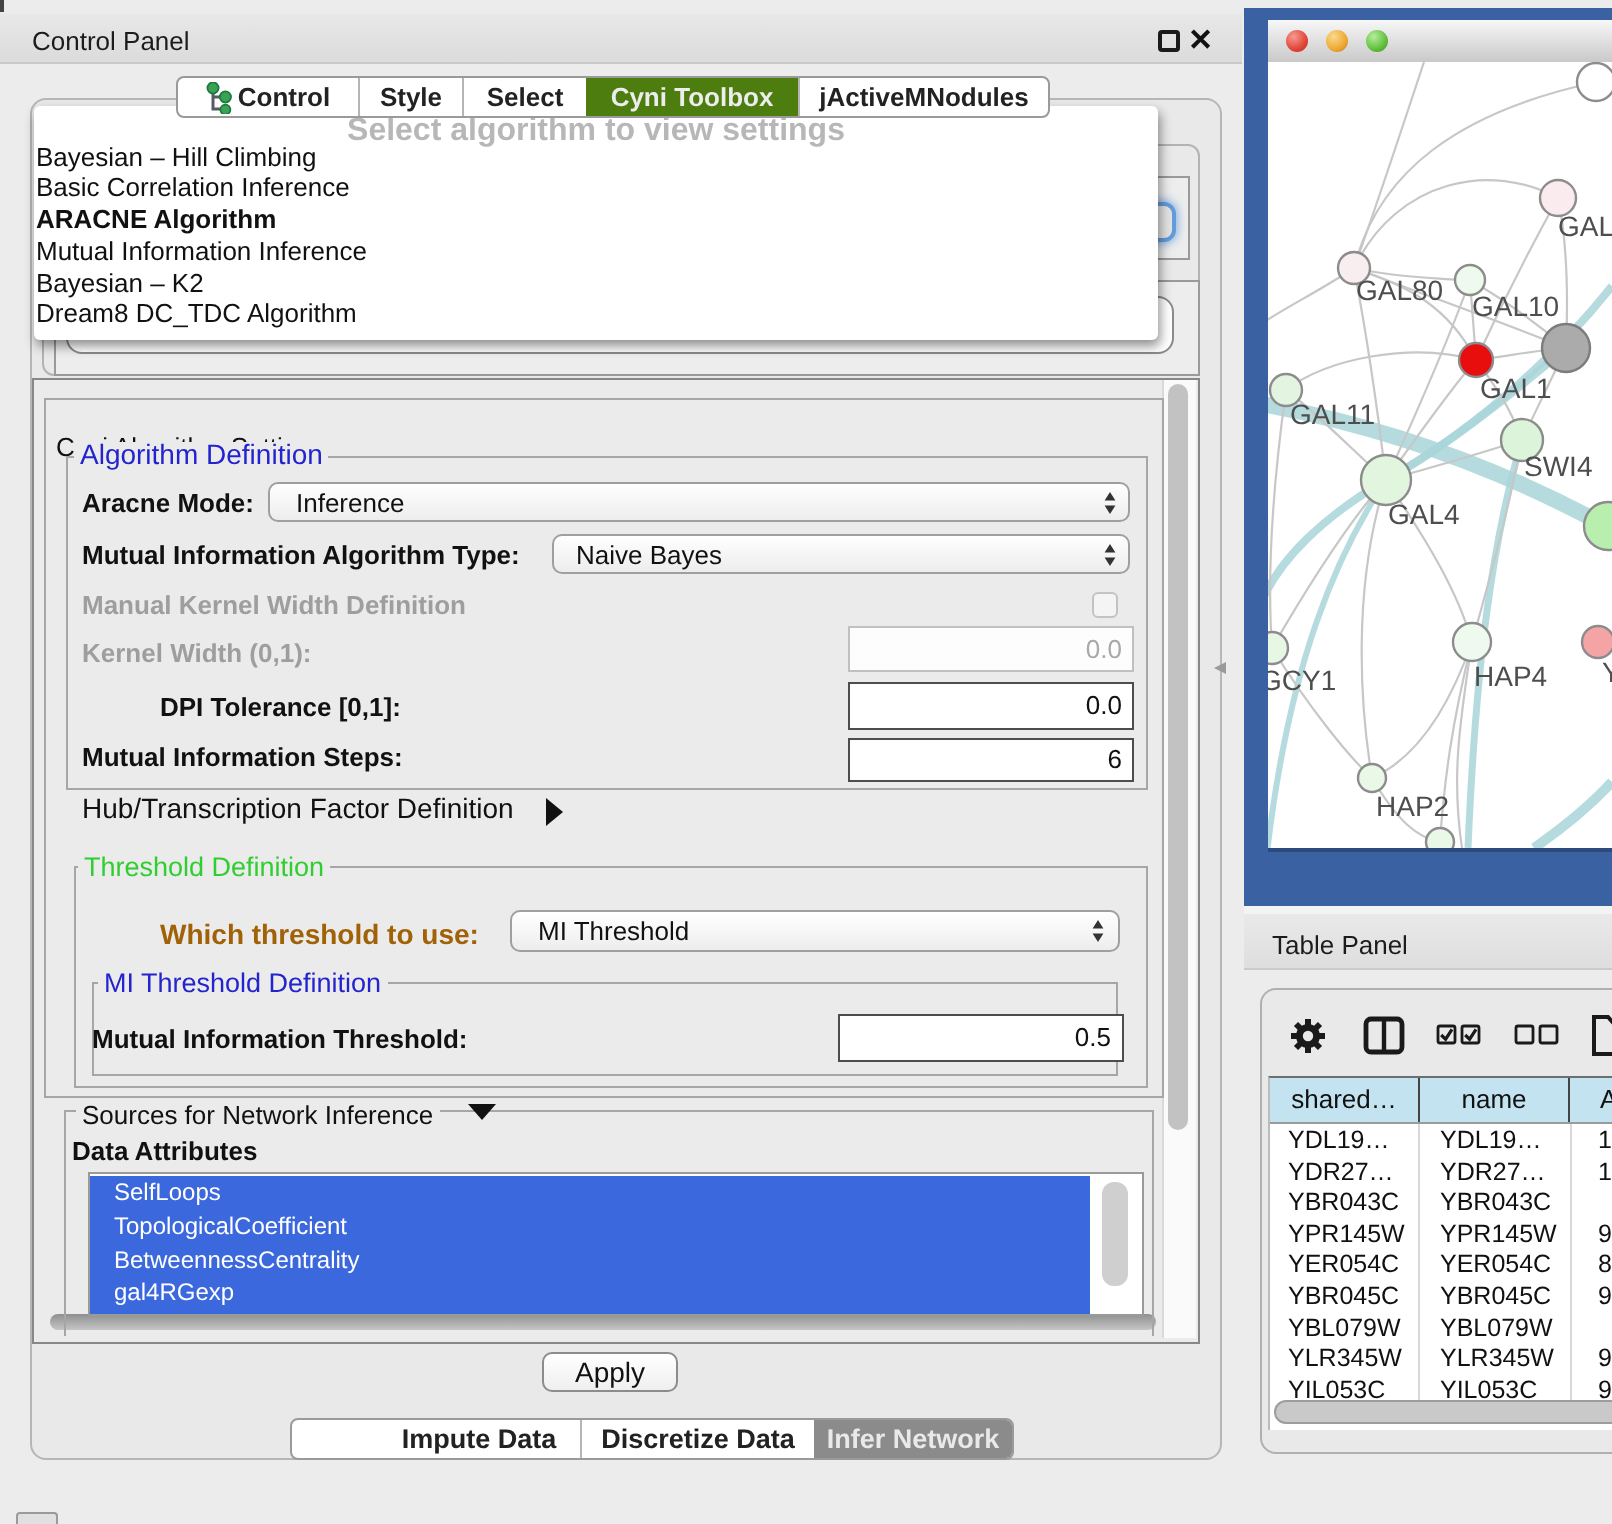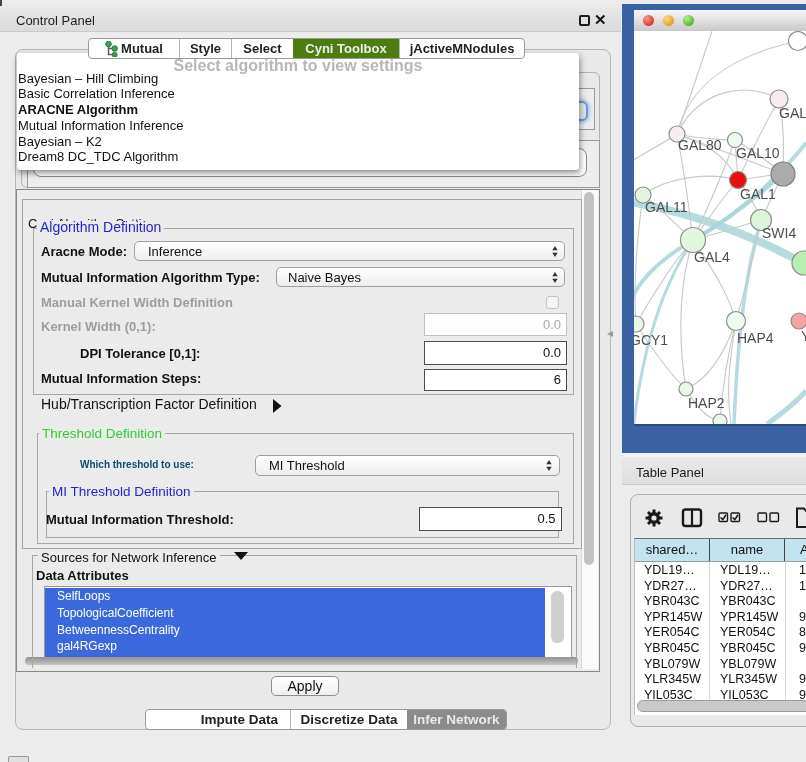--- a/index.html
+++ b/index.html
@@ -22,21 +22,21 @@
 <div class="abs" style="left:15px;top:49px;width:594px;height:679px;background:#e9e9e9;border:1px solid #b6b6b6;border-radius:8px;"></div>
 
 <div class="abs" style="left:88px;top:38px;height:21px;display:flex;border:1px solid #9a9a9a;border-radius:4px;overflow:hidden;background:#fff;font-size:13px;box-sizing:border-box;z-index:6;">
   <div style="width:90px;border-right:1px solid #b5b5b5;display:flex;align-items:center;justify-content:center;">
     <svg width="13" height="16" viewBox="0 0 13 16" style="margin-right:3px;">
       <path d="M 3.5 4 L 3.5 13.5 L 9 13.5 M 3.5 7.5 L 9 7.5" fill="none" stroke="#565b66" stroke-width="1.5"></path>
       <circle cx="3.5" cy="3" r="2.8" fill="#3aa257" stroke="#1e7a38" stroke-width="0.9"></circle>
       <circle cx="9.7" cy="7.5" r="2.8" fill="#3aa257" stroke="#1e7a38" stroke-width="0.9"></circle>
       <circle cx="9.7" cy="13.8" r="2.5" fill="#3aa257" stroke="#1e7a38" stroke-width="0.9"></circle>
     </svg>
-    <span class="b" style="color:#222;">Mutual</span>
+    <span class="b" style="color:#222;">Control</span>
     </div>
   <div class="b" style="width:51px;border-right:1px solid #b5b5b5;color:#222;display:flex;align-items:center;justify-content:center;">Style</div>
   <div class="b" style="width:61px;color:#222;display:flex;align-items:center;justify-content:center;">Select</div>
   <div class="b" style="width:106px;background:#4d7c0f;color:#ededed;display:flex;align-items:center;justify-content:center;">Cyni Toolbox</div>
   <div class="b" style="width:124px;border-left:1px solid #b5b5b5;color:#222;display:flex;align-items:center;justify-content:center;">jActiveMNodules</div>
 </div>
 
 <div class="abs" style="left:21px;top:72px;width:577px;height:114px;border:1px solid #b3b3b3;border-radius:6px;background:#e9e9e9;"></div>
 <div class="abs" style="left:27px;top:88px;width:566px;height:40px;border:1px solid #9a9a9a;background:#ededed;"></div>
 <div class="abs" style="left:556px;top:101px;width:28px;height:16px;background:#e3e3e3;border:2.5px solid #639bdb;border-radius:6px;box-shadow:0 0 4px 1px rgba(100,155,220,0.7);"></div>
@@ -98,21 +98,21 @@
 <div class="abs" style="left:424px;top:369px;width:136px;height:20px;border:1px solid #4d4d4d;background:#fff;font-size:13px;color:#111;text-align:right;padding-right:5px;line-height:20px;">6</div>
 
 <div class="abs" style="left:41px;top:395.5px;font-size:14px;color:#111;">Hub/Transcription Factor Definition</div>
 <svg class="abs" style="left:272px;top:399px;" width="10" height="14" viewBox="0 0 10 14">
     <path d="M 1 0 L 9.5 7 L 1 14 Z" fill="#111"></path>
   </svg>
 
 <div class="abs" style="left:37px;top:432.5px;width:534.5px;height:109px;border:1px solid #a6a6a6;"></div>
 <div class="glabel" style="left:39px;top:426.5px;font-size:13.5px;color:#30ce30;">Threshold Definition</div>
 
-<div class="abs b" style="left:80px;top:459.4px;font-size:10px;color:#0c4a6e;">Which threshold to use:</div>
+<div class="abs b" style="left:80px;top:459.4px;font-size:14px;color:#a16207;">Which threshold to use:</div>
 <div class="abs" style="left:255px;top:455px;width:287px;height:18.5px;border:1px solid #9f9f9f;border-radius:5px;background:linear-gradient(#ffffff,#ededed);padding-left:16px;">
   <span style="position:absolute;left:13px;top:2px;font-size:13px;color:#111;">MI Threshold</span>
   <svg style="position:absolute;right:7px;top:4px;" width="6" height="11" viewBox="0 0 6 11">
     <path d="M 3 0 L 5.7 4.2 L 0.3 4.2 Z" fill="#333"></path>
       <path d="M 3 11 L 5.7 6.8 L 0.3 6.8 Z" fill="#333"></path>
   </svg>
 </div>
 
 <div class="abs" style="left:46px;top:490.5px;width:511px;height:45px;border:1px solid #a6a6a6;"></div>
 <div class="glabel" style="left:49px;top:484.7px;font-size:13.5px;color:#2424cf;">MI Threshold Definition</div>

